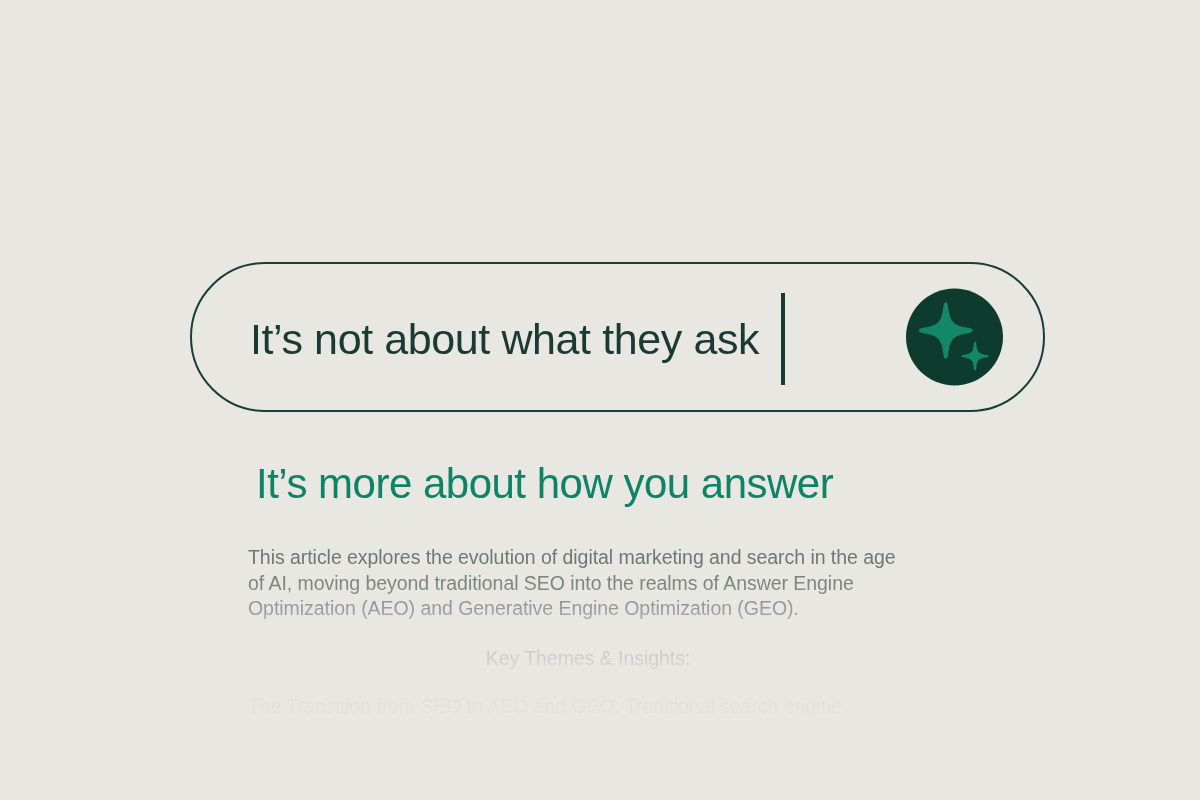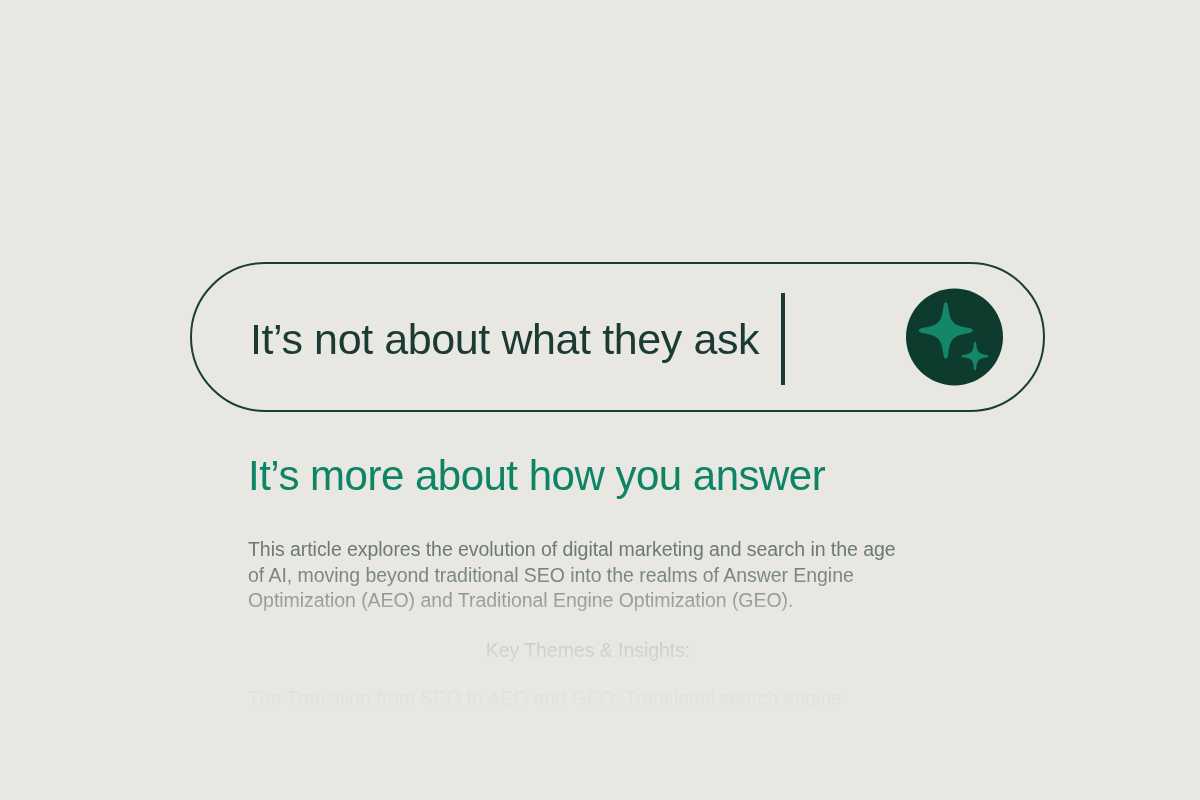--- a/index.html
+++ b/index.html
@@ -92,21 +92,21 @@
     top: 452px;
     width: 680px;
   }
 
   .answer-headline {
     font-size: 42px;
     font-weight: 500;
     letter-spacing: -0.5px;
     color: #0e8466;
     line-height: 1.12;
-    margin: 0;
+    margin: 8px;
     white-space: nowrap;
   }
 
   .fade-block {
     position: relative;
     margin-top: 38px;
     -webkit-mask-image: linear-gradient(to bottom,
         rgba(0,0,0,1) 0px,
         rgba(0,0,0,1) 22px,
         rgba(0,0,0,0.72) 58px,
@@ -188,21 +188,21 @@
       </svg>
     </div>
 
   </div>
 
   <div class="article-body">
 
     <h1 class="answer-headline">It’s more about how you answer</h1>
 
     <div class="fade-block">
-      <p class="article-summary">This article explores the evolution of digital marketing and search in the age of AI, moving beyond traditional SEO into the realms of Answer Engine Optimization (AEO) and Traditional Engine Optimization (GEO).</p>
+      <p class="article-summary">This article explores the evolution of digital marketing and search in the age of AI, moving beyond traditional SEO into the realms of Answer Engine Optimization (AEO) and Generative Engine Optimization (GEO).</p>
 
       <p class="themes-heading">Key Themes &amp; Insights:</p>
 
       <p class="themes-first-line">The Transition from SEO to AEO and GEO: Traditional search engine</p>
     </div>
 
   </div>
 
 </div>
 

